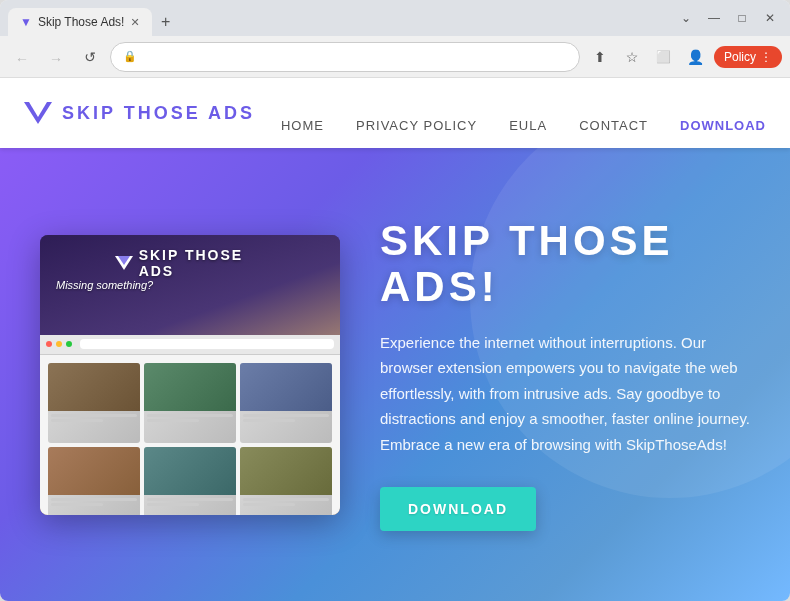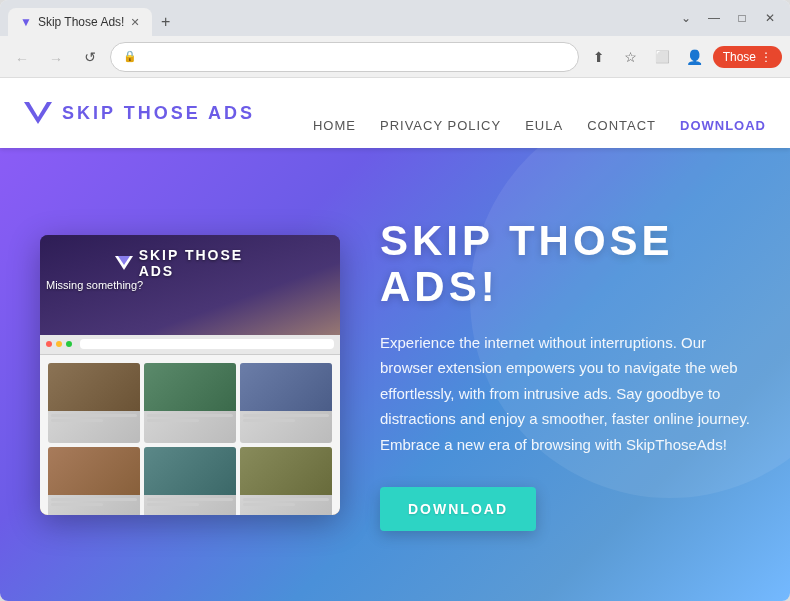--- a/index.html
+++ b/index.html
@@ -172,21 +172,21 @@
       font-size: 18px;
       font-weight: 700;
       letter-spacing: 3px;
       color: #6c5ce7;
       text-transform: uppercase;
     }
     .site-nav {
       margin-left: auto;
       display: flex;
       align-items: center;
-      gap: 24px;
+      gap: 32px;
       margin-top: 24px;
     }
     .site-nav a {
       text-decoration: none;
       font-size: 13px;
       color: #555;
       text-transform: uppercase;
       letter-spacing: 1px;
       font-weight: 500;
     }
@@ -247,23 +247,24 @@
     .hero-image-title {
       color: #fff;
       font-size: 14px;
       font-weight: 700;
       letter-spacing: 2px;
       text-shadow: 0 1px 3px rgba(0,0,0,0.5);
     }
     .hero-image-subtitle {
       position: absolute;
       top: 44px;
-      left: 6px;
+      left: 16px;
       color: #fff;
       font-size: 11px;
+      font-style: italic;
       z-index: 2;
       text-shadow: 0 1px 2px rgba(0,0,0,0.5);
     }
     .hero-image-mock {
       position: absolute;
       bottom: 0;
       left: 0;
       right: 0;
       height: 180px;
       background: #f5f5f5;
@@ -388,21 +389,21 @@
       <div class="nav-action-btn">
         <span>☆</span>
       </div>
       <div class="nav-action-btn">
         <span style="font-size:12px;">⬜</span>
       </div>
       <div class="nav-action-btn">
         <span>👤</span>
       </div>
       <button class="update-btn">
-        <span>Those</span>
+        <span>Policy</span>
         <span>⋮</span>
       </button>
     </div>
   </div>
 
   <div class="website">
 
     <div class="site-header">
       <div class="site-logo">
         <div style="position:relative; width:28px; height:22px;">

